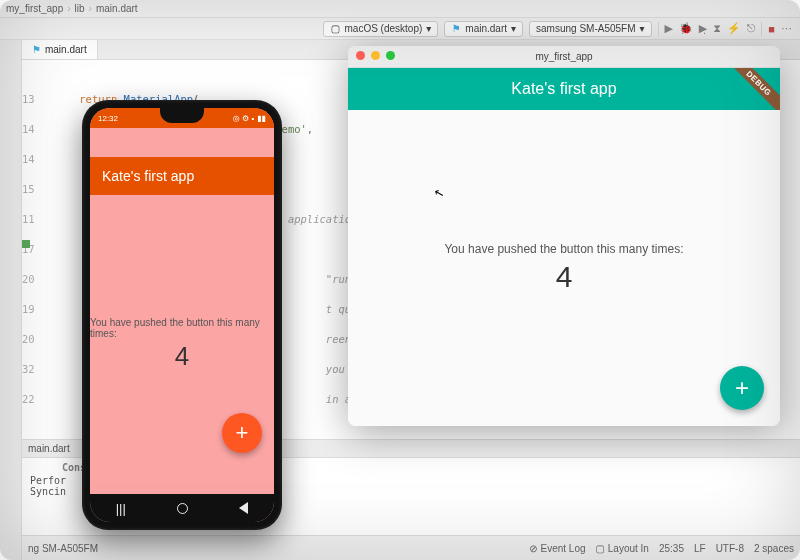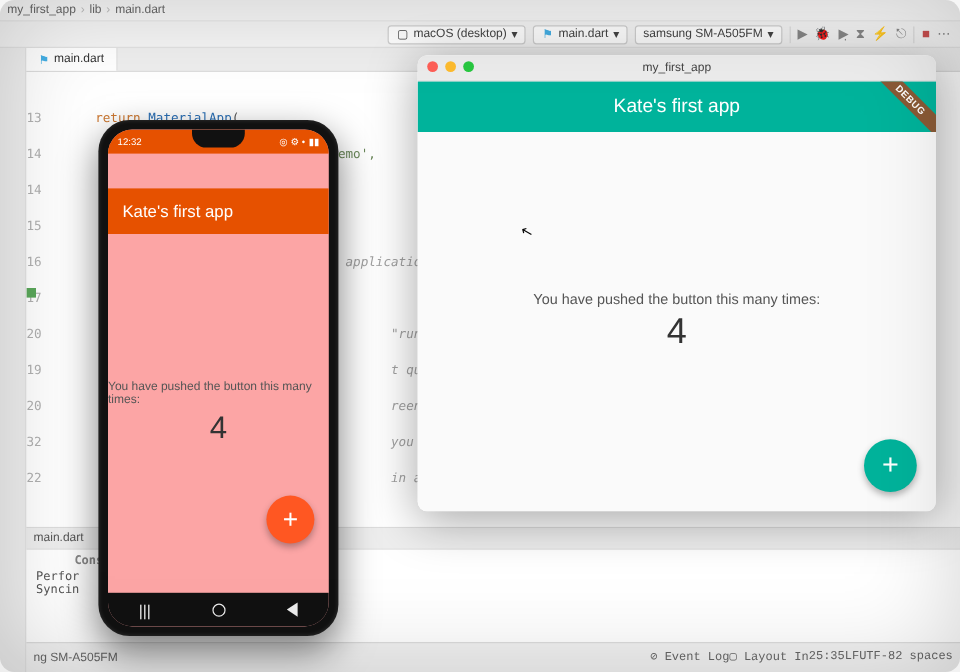--- a/index.html
+++ b/index.html
@@ -79,21 +79,21 @@
   .ide-console .hdr{color:#888;font-weight:600;margin-bottom:2px;margin-left:32px;}
   .ide-footer{
     height:18px;background:#eee;border-top:1px solid #ddd;
     display:flex;align-items:center;font-size:10px;color:#666;gap:10px;padding:0 6px;
   }
   .ide-status{
     height:18px;background:#f2f2f2;border-top:1px solid #ddd;
     display:flex;align-items:center;justify-content:space-between;
     font-size:10px;color:#666;padding:12px 6px;
   }
-  .status-r{display:flex;font-family:Liberation Mono, monospace;}
+  .status-r{display:flex;gap:10px;}
 
   
   .mac-window{
     position:absolute; left:348px; top:46px; width:432px; height:380px;
     background:#fff; border-radius:8px; box-shadow:0 8px 40px rgba(0,0,0,.35);
     display:flex; flex-direction:column; overflow:hidden;
   }
   .mac-titlebar{
     height:22px;background:#ececec;display:flex;align-items:center;justify-content:center;
     position:relative;font-size:10px;color:#444;border-bottom:1px solid #dcdcdc;
@@ -214,21 +214,21 @@
           <span style="color:#44b0e6">⚑</span>
           <span>main.dart</span>
         </div>
       </div>
       <div class="ide-code">
         <div class="gut-mark"></div>
 <div class="code-line"><span class="ln">13</span><span>    <span class="kw">return</span> <span class="cls">MaterialApp</span>(</span></div>
 <div class="code-line"><span class="ln">14</span><span>      title: <span class="str">      title: 'Flutter Demo',</span></span></div>
 <div class="code-line"><span class="ln">14</span><span>      title: <span class="str">'Flutter Demo'</span>,</span></div>
 <div class="code-line"><span class="ln">15</span><span>      theme: <span class="cls">ThemeData</span>(</span></div>
-<div class="code-line"><span class="ln">16</span><span class="cmt">        // This is the theme of your application.</span></div>
+<div class="code-line"><span class="ln">11</span><span class="cmt">        // This is the theme of your application.</span></div>
 <div class="code-line"><span class="ln">17</span><span class="cmt">        //</span></div>
 <div class="code-line"><span class="ln">20</span><span class="cmt">        //                                 "run". You'll</span></div>
 <div class="code-line"><span class="ln">19</span><span class="cmt">                                           t quitting</span></div>
 <div class="code-line"><span class="ln">20</span><span class="cmt">                                           reen and th</span></div>
 <div class="code-line"><span class="ln">32</span><span class="cmt">                                           you ran "f</span></div>
 <div class="code-line"><span class="ln">22</span><span class="cmt">                                           in a Flutte</span></div>
 
 
 
 

